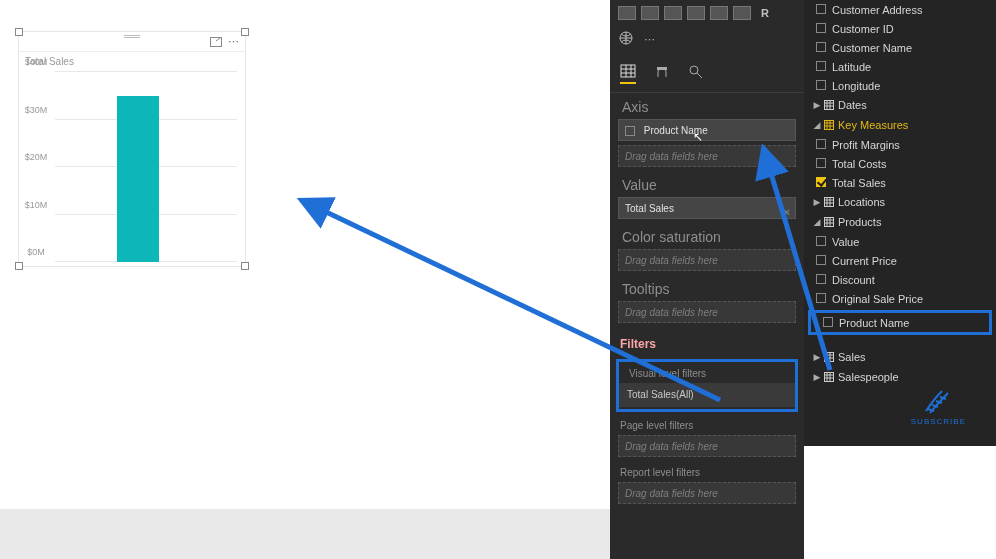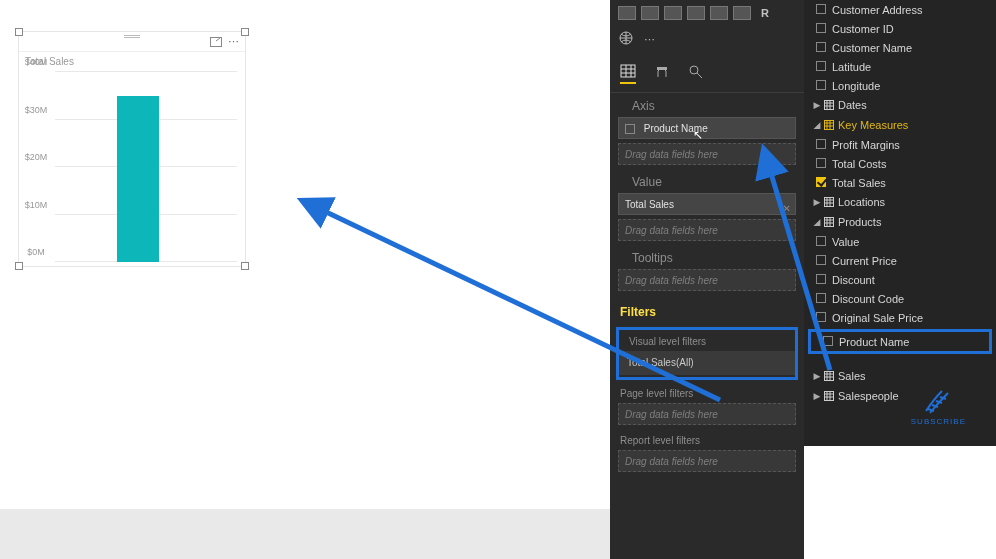--- a/index.html
+++ b/index.html
@@ -32,29 +32,29 @@
   
   .viz-panel { position: absolute; left: 610px; top: 0; width: 194px; height: 559px; background: #2a2a2a; color: #cfcfcf; font-size: 11px; }
   .viz-row { display: flex; gap: 5px; padding: 6px 8px; }
   .viz-thumb { width: 18px; height: 14px; background: #555; border: 1px solid #777; }
   .viz-r { width: 18px; height: 14px; color: #c2c2c2; font-size: 11px; font-weight: bold; text-align: center; line-height: 14px; }
   .viz-row2 { padding: 4px 8px 8px 8px; display: flex; gap: 10px; align-items: center; }
   .globe-icon, .tab-icon { color: #ccc; }
   .tab-icon.active { border-bottom: 2px solid #f0c40d; padding-bottom: 2px; }
   .tabs-row { display: flex; gap: 18px; padding: 8px 10px; border-bottom: 1px solid #3c3c3c; }
 
-  .section-label { padding: 6px 10px 2px 22px; color: #8e8e8e; font-size: 12px; }
+  .section-label { padding: 6px 10px 2px 12px; color: #8e8e8e; font-size: 14px; }
   .field-well { margin: 2px 8px 4px 8px; height: 22px; line-height: 22px; padding: 0 6px; background: #383838; border: 1px dashed #555; color: #7f7f7f; font-size: 10px; font-style: italic; position: relative; }
   .field-well.filled { background: #454545; border: 1px solid #555; color: #e2e2e2; font-style: normal; }
   .field-well .chk { display: inline-block; width: 10px; height: 10px; border: 1px solid #888; margin-right: 6px; vertical-align: middle; }
   .field-well .remove { position: absolute; right: 4px; top: 4px; color: #888; font-size: 10px; }
   .field-well-axis { border: 1px dashed #a9a34a; }
   .cursor-img { position: absolute; left: 74px; top: 6px; color: #fff; font-size: 12px; pointer-events: none; }
 
-  .filters-hdr { padding: 10px 10px 6px 10px; color: #fde047; font-weight: 600; font-size: 12px; }
+  .filters-hdr { padding: 10px 10px 6px 10px; color: #fca5a5; font-weight: 600; font-size: 12px; }
   .filters-block { border: 3px solid #1f6fd6; margin: 2px 6px; }
   .filter-item { margin: 2px 0; background: #3a3a3a; height: 24px; line-height: 24px; padding: 0 8px; color: #c9c9c9; font-size: 10px; }
   .filter-sub { color: #8e8e8e; font-size: 10px; padding: 6px 10px 2px 10px; }
 
   
   .fields-panel { position: absolute; left: 804px; top: 0; width: 192px; height: 446px; background: #242424; color: #d6d6d6; font-size: 11px; overflow: hidden; }
   .field-row { display: flex; align-items: center; height: 19px; padding: 0 6px 0 28px; position: relative; }
   .field-row .chk { position: absolute; left: 12px; top: 4px; width: 10px; height: 10px; border: 1px solid #888; background: #242424; }
   .field-row .chk.on { background: #f0c40d; border-color: #f0c40d; }
   .field-row .chk.on::after { content: ""; position: absolute; left: 2px; top: -1px; width: 4px; height: 7px; border-right: 2px solid #222; border-bottom: 2px solid #222; transform: rotate(40deg); }
@@ -159,20 +159,21 @@
   </div>
 
   <div class="field-well">Drag data fields here</div>
 
   <div class="section-label">Value</div>
   <div class="field-well filled">
     <span>Total Sales</span>
     <span class="remove">✕</span>
   </div>
 
+  <div class="section-label">Color saturation</div>
   <div class="field-well">Drag data fields here</div>
 
   <div class="section-label">Tooltips</div>
   <div class="field-well">Drag data fields here</div>
 
   <div class="filters-hdr">Filters</div>
   <div class="filters-block">
     <div class="filter-sub">Visual level filters</div>
     <div class="filter-item">Total Sales(All)</div>
   </div>
@@ -268,24 +269,20 @@
         <span class="chk"></span>
         <span>Value</span>
       </div>
       <div class="field-row">
         <span class="chk"></span>
         <span>Current Price</span>
       </div>
       <div class="field-row">
         <span class="chk"></span>
         <span>Discount</span>
-      </div>
-      <div class="field-row">
-        <span class="chk"></span>
-        <span>Discount Code</span>
       </div>
       <div class="field-row">
         <span class="chk"></span>
         <span>Original Sale Price</span>
       </div>
     </div>
 
   <div class="highlight-box">
     <div class="field-row">
       <span class="chk"></span>

